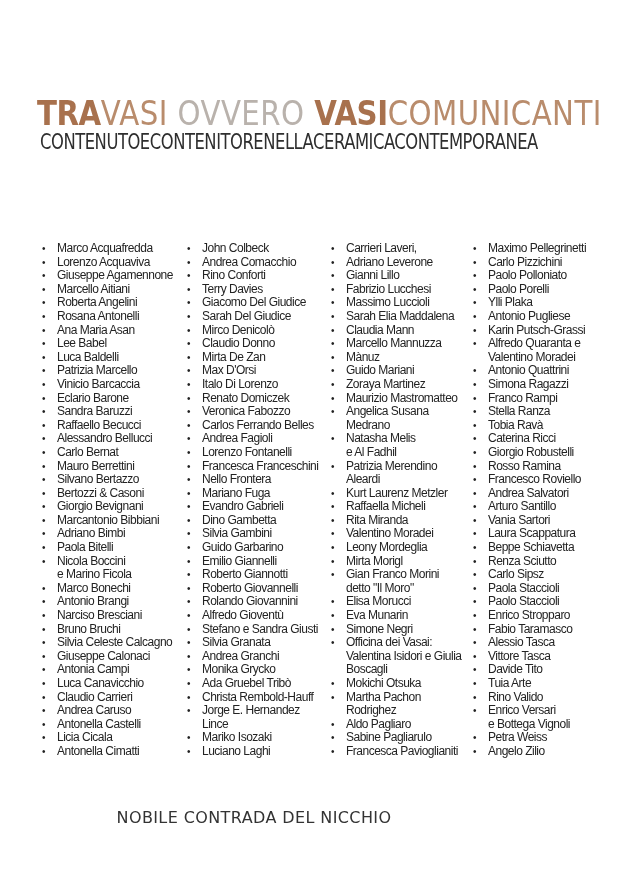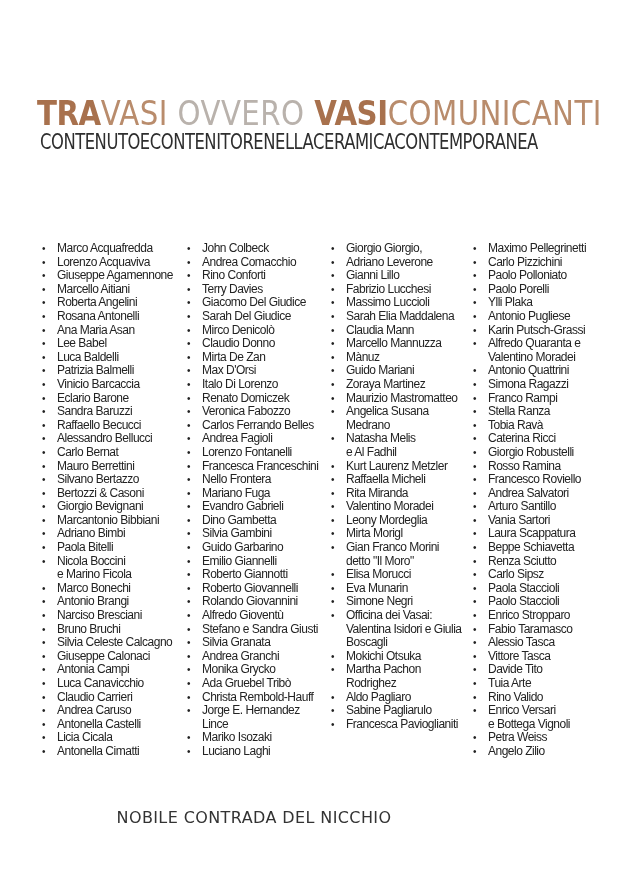--- a/index.html
+++ b/index.html
@@ -76,21 +76,21 @@
       <li>
         <span class="line">Ana Maria Asan</span>
       </li>
       <li>
         <span class="line">Lee Babel</span>
       </li>
       <li>
         <span class="line">Luca Baldelli</span>
       </li>
       <li>
-        <span class="line">Patrizia Balmelli</span>
+        <span class="line">Patrizia Marcello</span>
       </li>
       <li>
         <span class="line">Vinicio Barcaccia</span>
       </li>
       <li>
         <span class="line">Eclario Barone</span>
       </li>
       <li>
         <span class="line">Sandra Baruzzi</span>
       </li>
@@ -277,21 +277,21 @@
       </li>
       <li>
         <span class="line">Mariko Isozaki</span>
       </li>
       <li>
         <span class="line">Luciano Laghi</span>
       </li>
     </ul>
   <ul class="col" style="left:327px;">
       <li>
-        <span class="line">Giorgio Giorgio,</span>
+        <span class="line">Carrieri Laveri,</span>
       </li>
       <li>
         <span class="line">Adriano Leverone</span>
       </li>
       <li>
         <span class="line">Gianni Lillo</span>
       </li>
       <li>
         <span class="line">Fabrizio Lucchesi</span>
       </li>
@@ -319,20 +319,24 @@
       <li>
         <span class="line">Maurizio Mastromatteo</span>
       </li>
       <li>
         <span class="line">Angelica Susana</span>
         <span class="line">Medrano</span>
       </li>
       <li>
         <span class="line">Natasha Melis</span>
         <span class="line">e Al Fadhil</span>
+      </li>
+      <li>
+        <span class="line">Patrizia Merendino</span>
+        <span class="line">Aleardi</span>
       </li>
       <li>
         <span class="line">Kurt Laurenz Metzler</span>
       </li>
       <li>
         <span class="line">Raffaella Micheli</span>
       </li>
       <li>
         <span class="line">Rita Miranda</span>
       </li>

